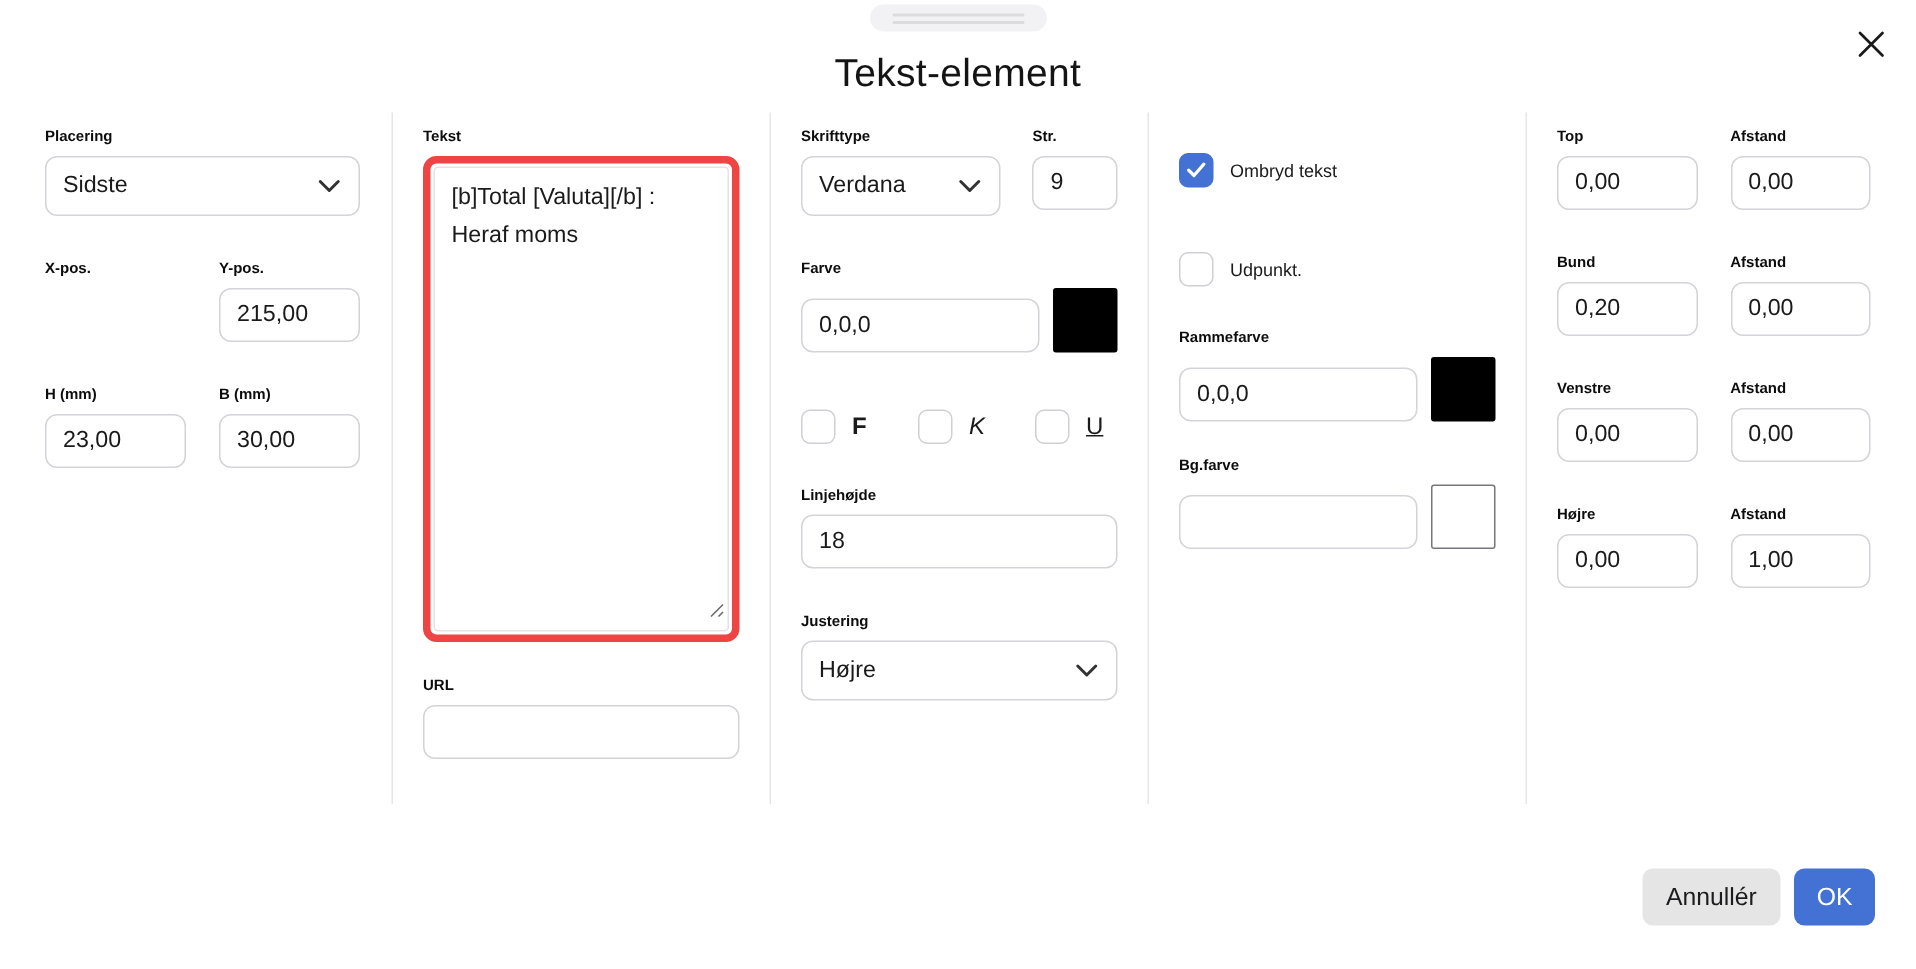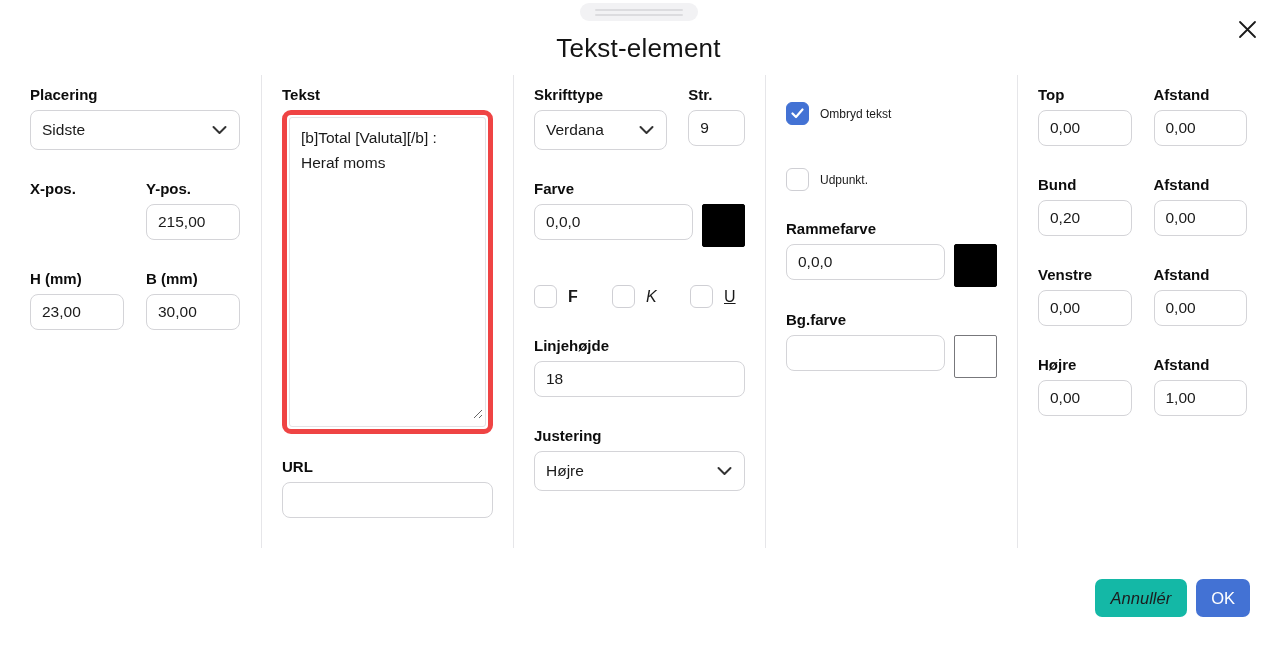--- a/index.html
+++ b/index.html
@@ -20,21 +20,21 @@
   
   .columns { position: absolute; top: 75px; left: 0; width: 1277px; display: flex; align-items: stretch; }
   .col { min-height: 460px; padding-top: 11px; }
   .col + .col { border-left: 1px solid #e6e6e9; }
   .col1 { width: 261px; padding-left: 30px; padding-right: 21px; }
   .col2 { width: 252px; padding-left: 20px; padding-right: 20px; }
   .col3 { width: 252px; padding-left: 20px; padding-right: 20px; }
   .col4 { width: 252px; padding-left: 20px; padding-right: 20px; }
   .col5 { width: 260px; padding-left: 20px; padding-right: 30px; }
 
-  .flabel { display: block; font-size: 15px; font-weight: 700; color: #0d0d0d; margin-bottom: 7px; }
+  .flabel { display: block; font-size: 10px; font-weight: 700; color: #0d0d0d; margin-bottom: 7px; }
   .group { margin-bottom: 30px; }
   .pair { display: flex; gap: 22px; }
   .pair .cell { width: 94px; }
 
   input.tb, .selectbox, textarea.ta {
     font-family: "Liberation Sans", sans-serif; font-size: 15.5px; color: #1a1a1a;
     background: #fff; border: 1px solid #d4d4d8; border-radius: 8px; }
   input.tb { height: 36px; width: 100%; padding: 0 11px; outline: none; }
   .selectbox { position: relative; height: 40px; width: 100%; display: flex; align-items: center;
     padding: 0 34px 0 11px; cursor: pointer; }
@@ -43,21 +43,21 @@
   
   .ta-ring { border: 5px solid #ef4444; border-radius: 9px; padding: 2px; margin-bottom: 24px; position: relative; }
   textarea.ta { display: block; width: 100%; height: 310px; border: 1px solid #e3e3e6; border-radius: 3px;
     padding: 7px 11px; resize: none; line-height: 25px; outline: none; overflow: hidden; }
   .grip { position: absolute; right: 5px; bottom: 6px; pointer-events: none; }
 
   
   .font-row { display: flex; gap: 21px; }
   .w-select { width: 134px; }
   .w-size { width: 57px; }
-  .color-row { display: flex; gap: 9px; align-items: flex-start; }
+  .color-row { display: flex; gap: 9px; align-items: flex-end; }
   .color-row input.tb { width: 159px; }
   .swatch { width: 43px; height: 43px; border-radius: 2px; flex: none; cursor: pointer; }
   .swatch.black { background: #000; border: 1px solid #000; }
   .swatch.white { background: #fff; border: 1px solid #77777b; }
 
   .check-row { display: flex; align-items: center; margin: 38px 0 29px; }
   .check-row .chk-item { display: flex; align-items: center; width: 78px; }
   .checkbox { width: 23px; height: 23px; border: 1.5px solid #cfcfd4; border-radius: 6px;
     background: #fff; display: inline-flex; align-items: center; justify-content: center;
     cursor: pointer; flex: none; }
@@ -73,21 +73,21 @@
   .opt-item { display: flex; align-items: center; }
   .opt-item .chk-label { font-size: 12px; }
   .opt-wrap { margin-top: 16px; margin-bottom: 43px; }
   .opt-bullet { margin-bottom: 29px; }
   .bg-group { margin-top: 24px; }
 
   
   .footer { position: absolute; top: 579px; right: 27px; display: flex; gap: 9px; }
   .btn { font-family: "Liberation Sans", sans-serif; font-size: 16.5px; height: 38px;
     border: none; border-radius: 7px; cursor: pointer; }
-  .btn-cancel { background: #14b8a6; color: #1c1c1e; padding: 0 16px; font-style: italic; }
+  .btn-cancel { background: #e5e5e5; color: #1c1c1e; padding: 0 16px; }
   .btn-ok { background: #4372d4; color: #ffffff; padding: 0 15px; }
 </style>
 </head>
 <body>
 
 <div class="dialog">
 
   <div class="drag-handle">
     <span></span>
     <span></span>

